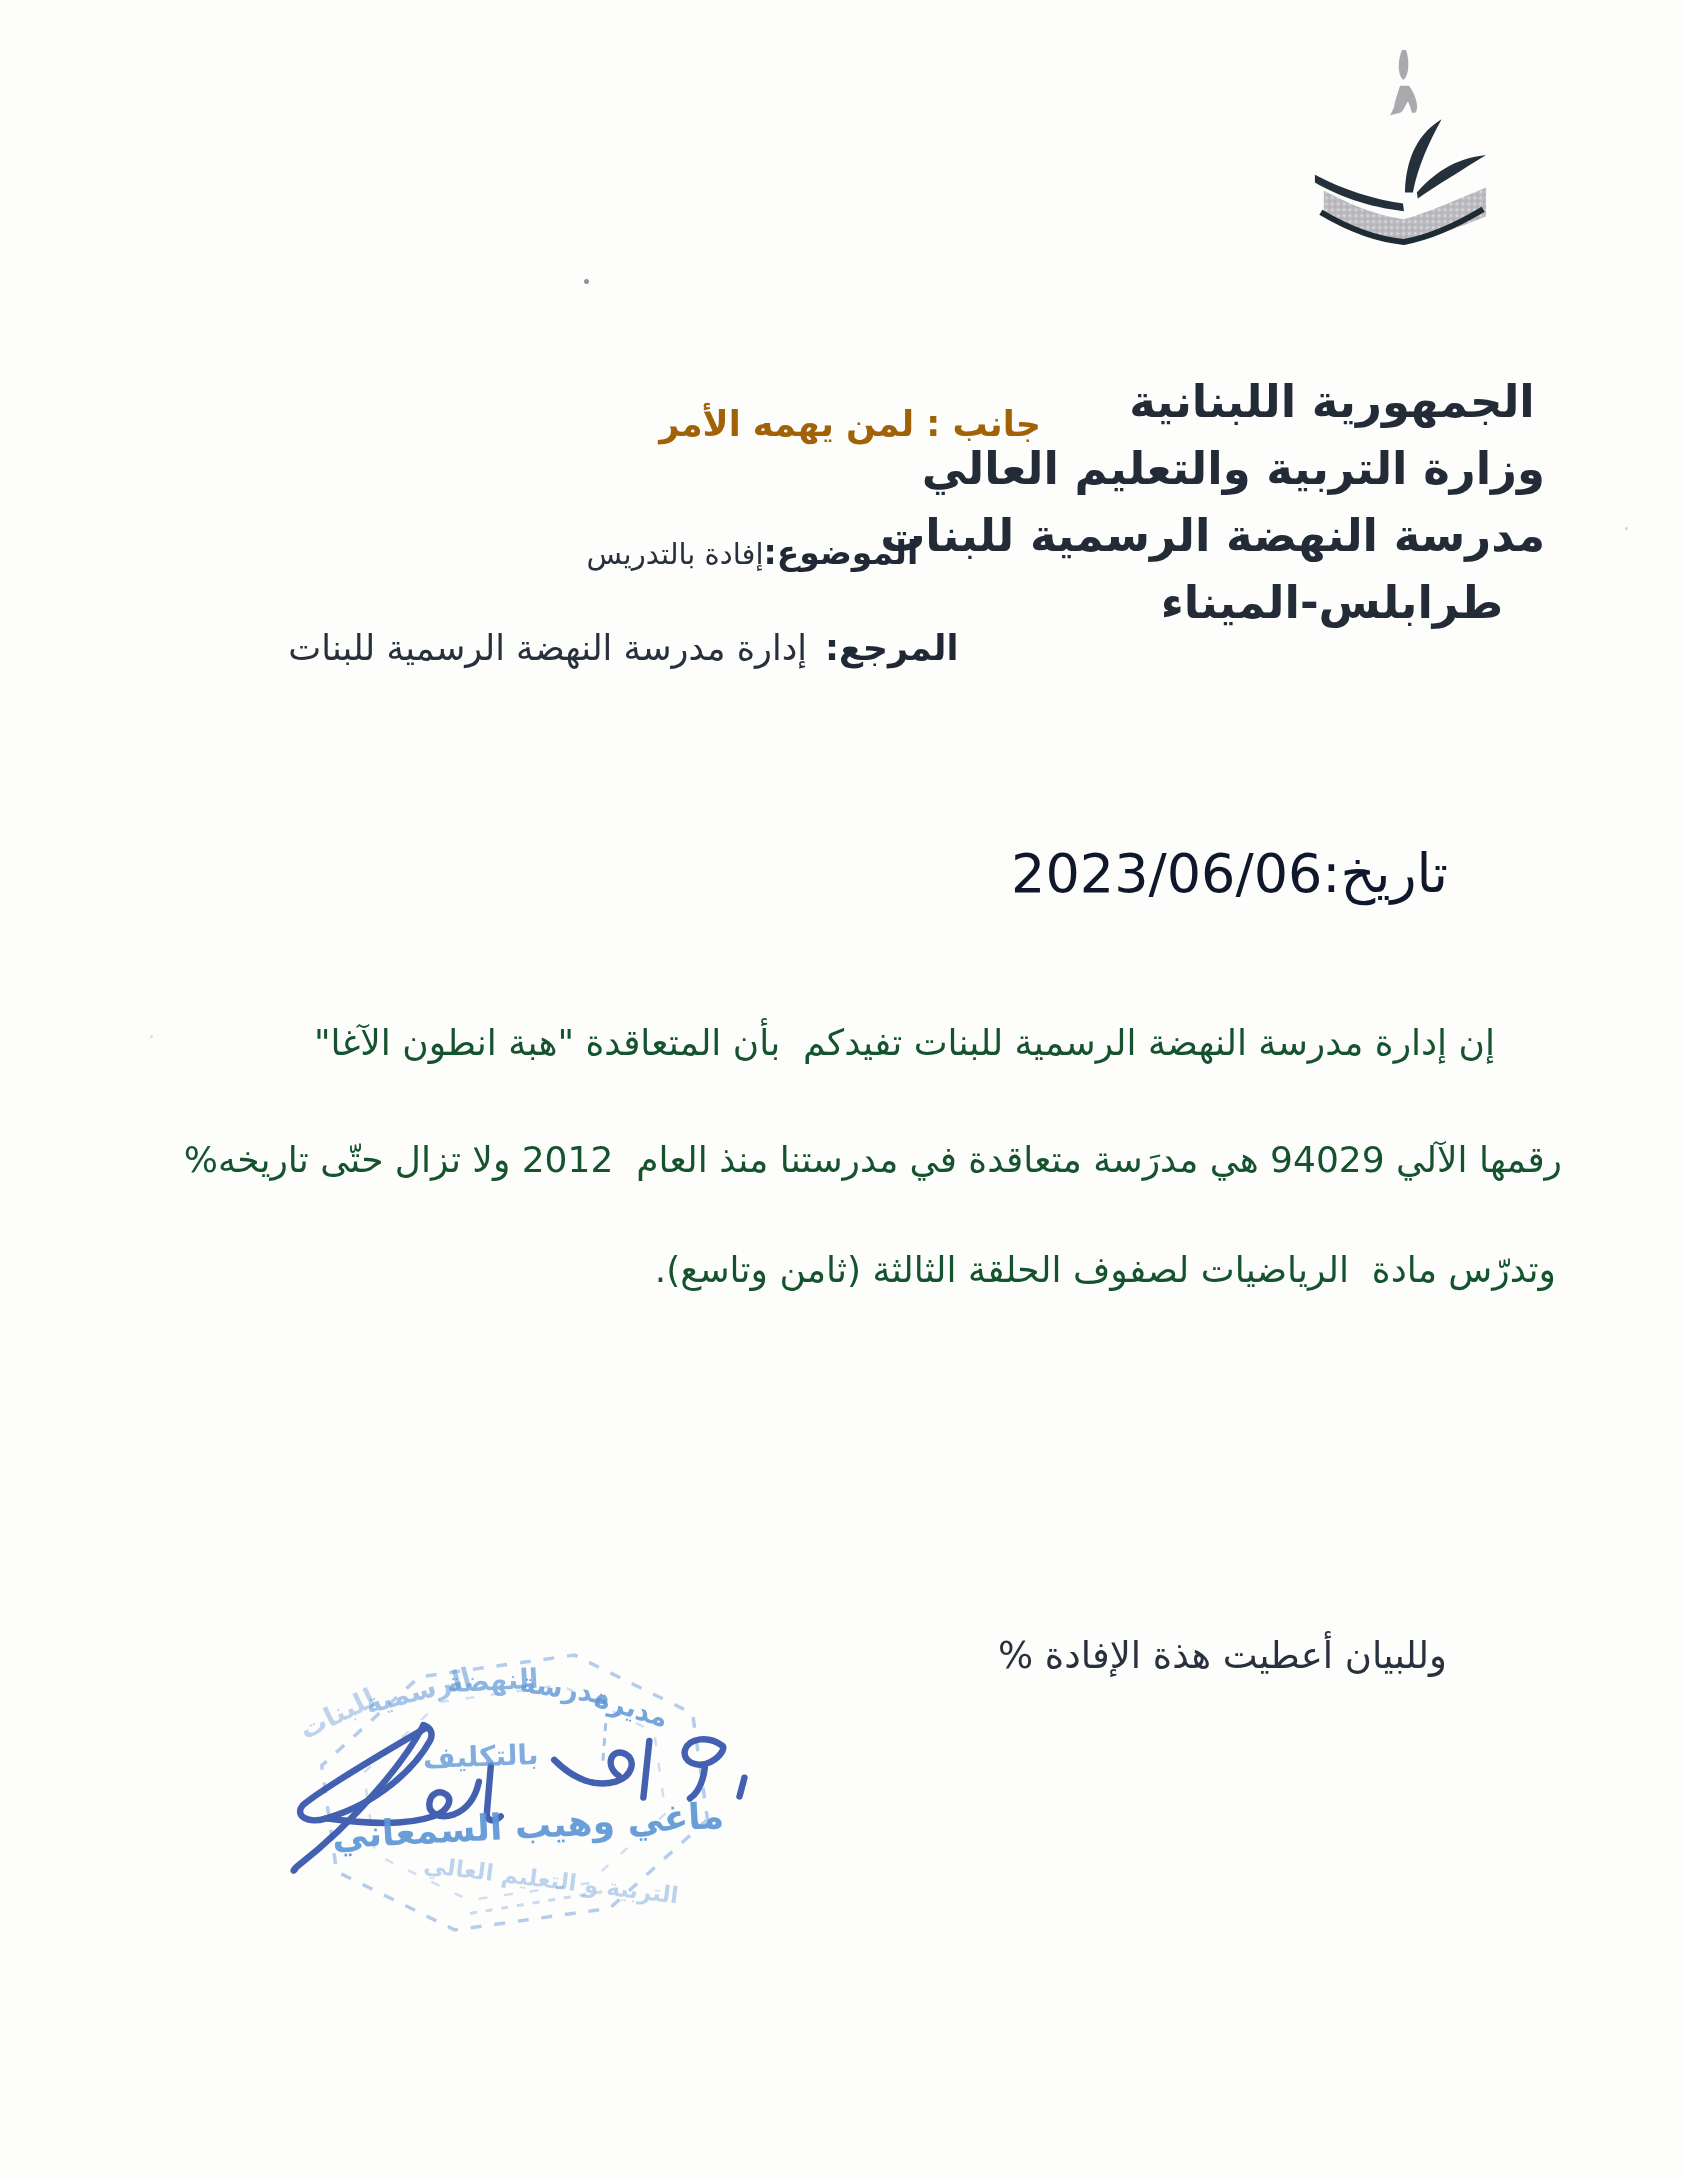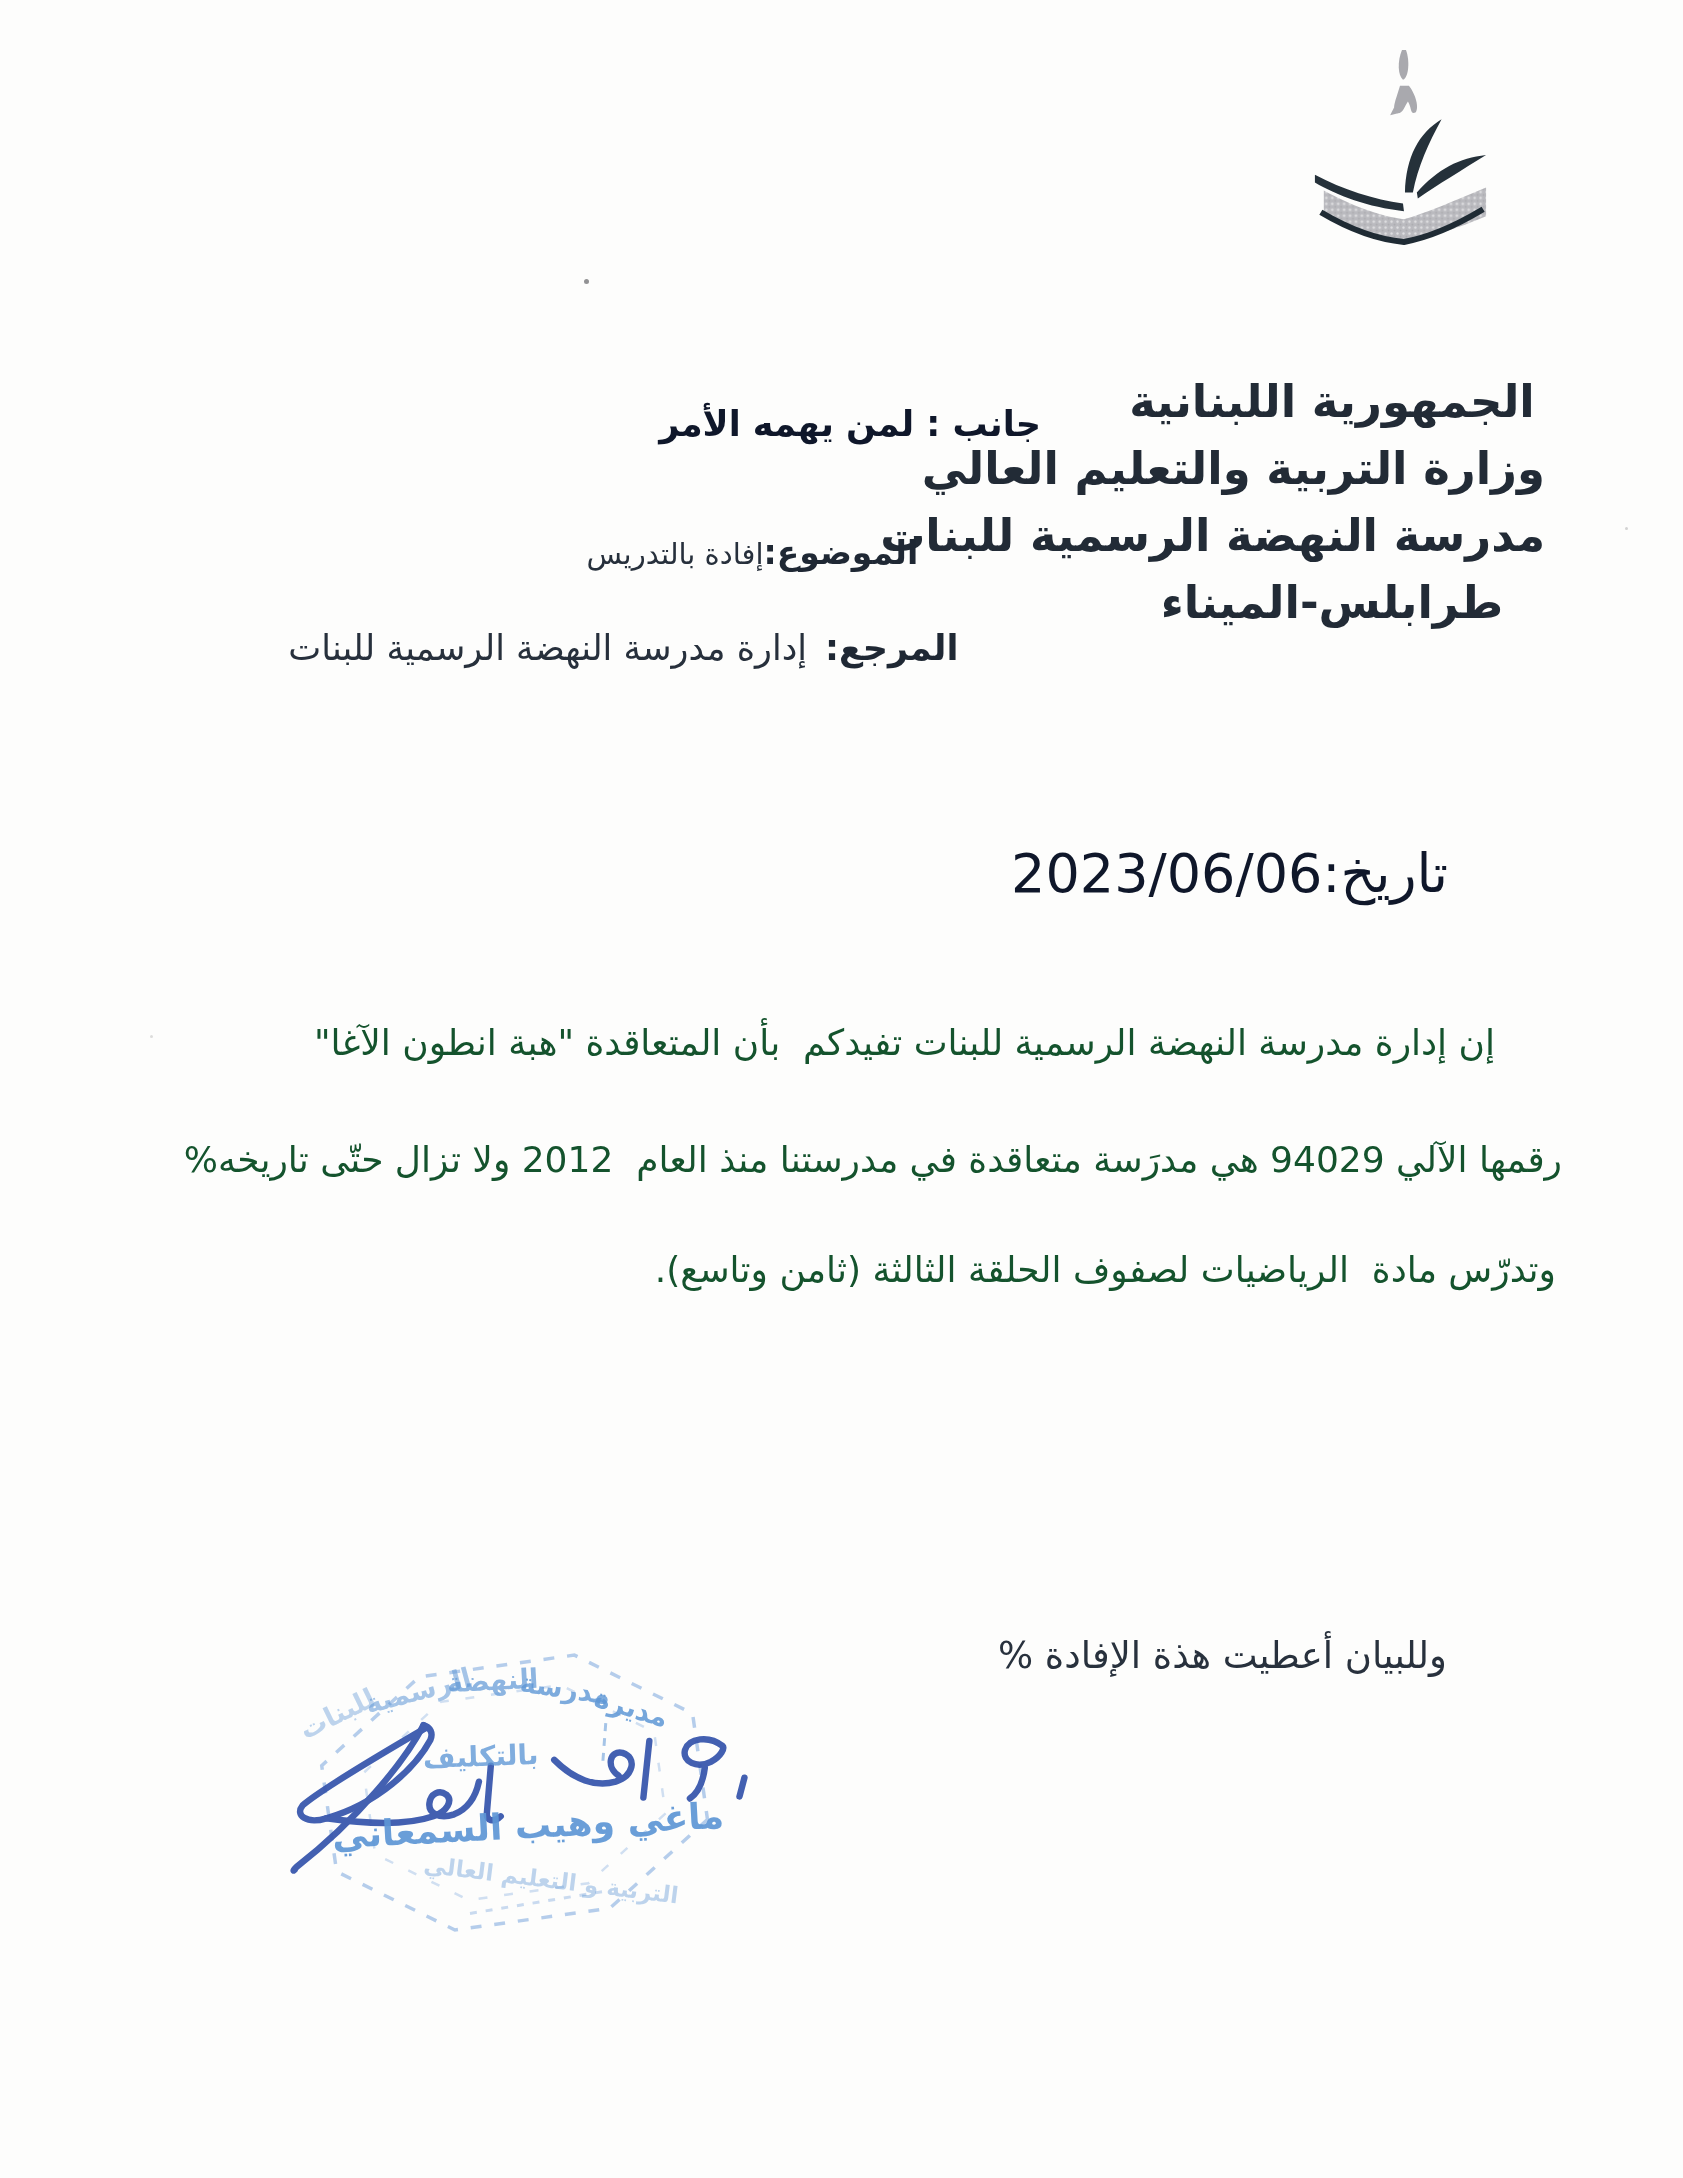--- a/index.html
+++ b/index.html
@@ -20,21 +20,21 @@
   .hdr-right{
     left:1119px;top:368px;width:426px;
     text-align:center;
     font-weight:bold;
     font-size:45px;
     color:#222b36;
   }
   .hdr-right .hline{line-height:67px;white-space:pre;}
 
   
-  .to-line{top:404px;right:642px;font-size:35px;font-weight:bold;color:#0f172a;}
+  .to-line{top:404px;right:642px;font-size:35px;font-weight:bold;color:#a16207;}
   .subject-line{top:495px;right:724px;font-size:32px;color:#27303c;}
   .subject-line .lbl{font-weight:bold;font-size:33px;color:#1f2834;}
   .subject-line .val{font-size:29px;}
   .ref-line{top:588px;right:680px;font-size:35px;color:#27303c;}
   .ref-line .lbl{font-weight:bold;color:#1f2834;}
   .ref-line .val{margin-right:18px;}
 
   .date-line{top:842px;right:235px;font-size:54px;color:#0f172a;}
 
   .body-line{font-size:36px;color:#14532d;white-space:pre;}

